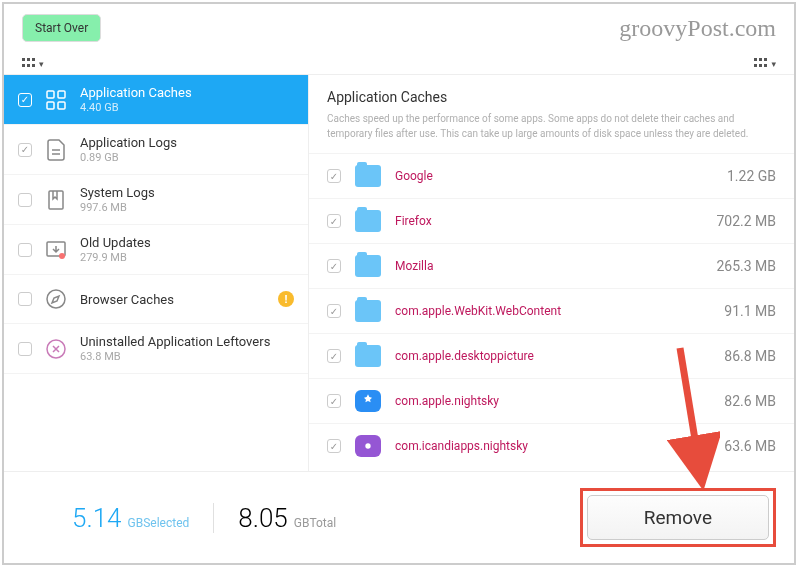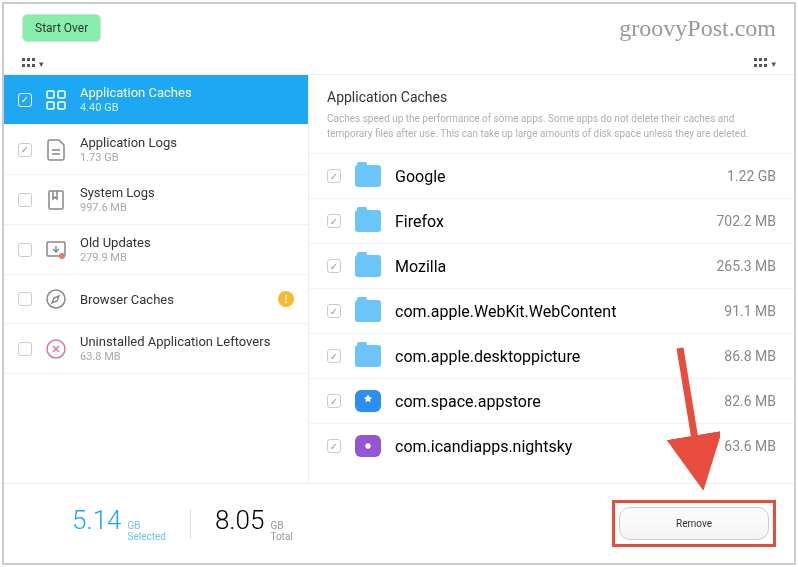--- a/index.html
+++ b/index.html
@@ -31,32 +31,32 @@
 .ddesc{font-size:10px;color:#b0b0b0;line-height:1.5}
 .items{flex:1;overflow:auto}
 .item{display:flex;align-items:center;padding:11px 18px;border-top:1px solid #f3f3f3;gap:14px}
 .item .cb{color:#999}
 .fic{width:26px;height:22px;border-radius:3px;display:flex;align-items:center;justify-content:center;flex-shrink:0}
 .fic.folder{background:#6bc5f8;position:relative}
 .fic.folder::before{content:"";position:absolute;top:-3px;left:2px;width:10px;height:5px;background:#6bc5f8;border-radius:2px 2px 0 0}
 .fic.app{border-radius:6px}
 .fic.blue{background:#2a8ef4}
 .fic.purple{background:#9556d4}
-.iname{flex:1;font-size:16px;color:#000000}
+.iname{flex:1;font-size:12px;color:#be185d}
 .isize{font-size:14px;color:#888}
 .footer{border-top:1px solid #eee;padding:16px 18px;display:flex;align-items:center;justify-content:flex-end;gap:0}
 .stats{display:flex;align-items:center;gap:24px;margin-right:auto;margin-left:50px}
 .stat{display:flex;align-items:baseline;gap:6px}
 .bnum{font-size:26px;font-weight:300}
 .stat.sel .bnum{color:#1ea8f4}
-.stat .sub{display:flex;flex-direction:column;font-size:10px;line-height:1.1;color:#999}
+.stat .sub{display:flex;font-size:12px;line-height:1.1;color:#999}
 .stat.sel .sub{color:#6fc3ee}
 .divider{width:1px;height:30px;background:#e0e0e0}
 .removewrap{position:relative;padding:4px;border:3px solid #e74c3c}
-.remove{background:linear-gradient(#fdfdfd,#f3f3f3);border:1px solid #ccc;border-radius:11px;padding:10px 56px;font-size:10px;color:#333;cursor:pointer}
+.remove{background:linear-gradient(#fdfdfd,#f3f3f3);border:1px solid #ccc;border-radius:5px;padding:10px 56px;font-size:19px;color:#333;cursor:pointer}
 .arrow{position:absolute;pointer-events:none}
 svg{display:block}
 </style>
 </head>
 <body>
 
 <div class="frame">
   <div class="header">
     <button class="startover">Start Over</button>
     <div class="watermark">groovyPost.com</div>
@@ -93,21 +93,21 @@
         <div class="cat">
     <div class="cb">✓</div>
     <div class="ic">
             <svg width="24" height="24" viewBox="0 0 24 24" fill="none" stroke="#888" stroke-width="1.5">
               <path d="M6 2h9l5 5v13a2 2 0 0 1-2 2H6a2 2 0 0 1-2-2V4a2 2 0 0 1 2-2z"></path>
               <path d="M8 12h8M8 16h8"></path>
             </svg>
           </div>
     <div class="txt">
       <div class="nm">Application Logs</div>
-      <div class="sz">1.73 GB</div>
+      <div class="sz">0.89 GB</div>
     </div>
     </div>
         <div class="cat">
     <div class="cb"></div>
     <div class="ic">
             <svg width="24" height="24" viewBox="0 0 24 24" fill="none" stroke="#888" stroke-width="1.5">
               <rect x="5" y="3" width="14" height="18" rx="1"></rect>
               <path d="M9 3v8l2-2 2 2V3"></path>
             </svg>
           </div>
@@ -193,21 +193,21 @@
     <div class="iname">com.apple.desktoppicture</div>
     <div class="isize">86.8 MB</div>
           </div>
           <div class="item">
     <div class="cb">✓</div>
     <div class="fic app blue">
               <svg width="16" height="16" viewBox="0 0 24 24" fill="#fff">
                 <path d="M12 2l2 4 4 1-3 3 1 4-4-2-4 2 1-4-3-3 4-1z"></path>
               </svg>
             </div>
-    <div class="iname">com.space.appstore</div>
+    <div class="iname">com.apple.nightsky</div>
     <div class="isize">82.6 MB</div>
           </div>
           <div class="item">
     <div class="cb">✓</div>
     <div class="fic app purple">
               <svg width="16" height="16" viewBox="0 0 24 24" fill="#fff">
                 <circle cx="12" cy="12" r="4"></circle>
               </svg>
             </div>
     <div class="iname">com.icandiapps.nightsky</div>

